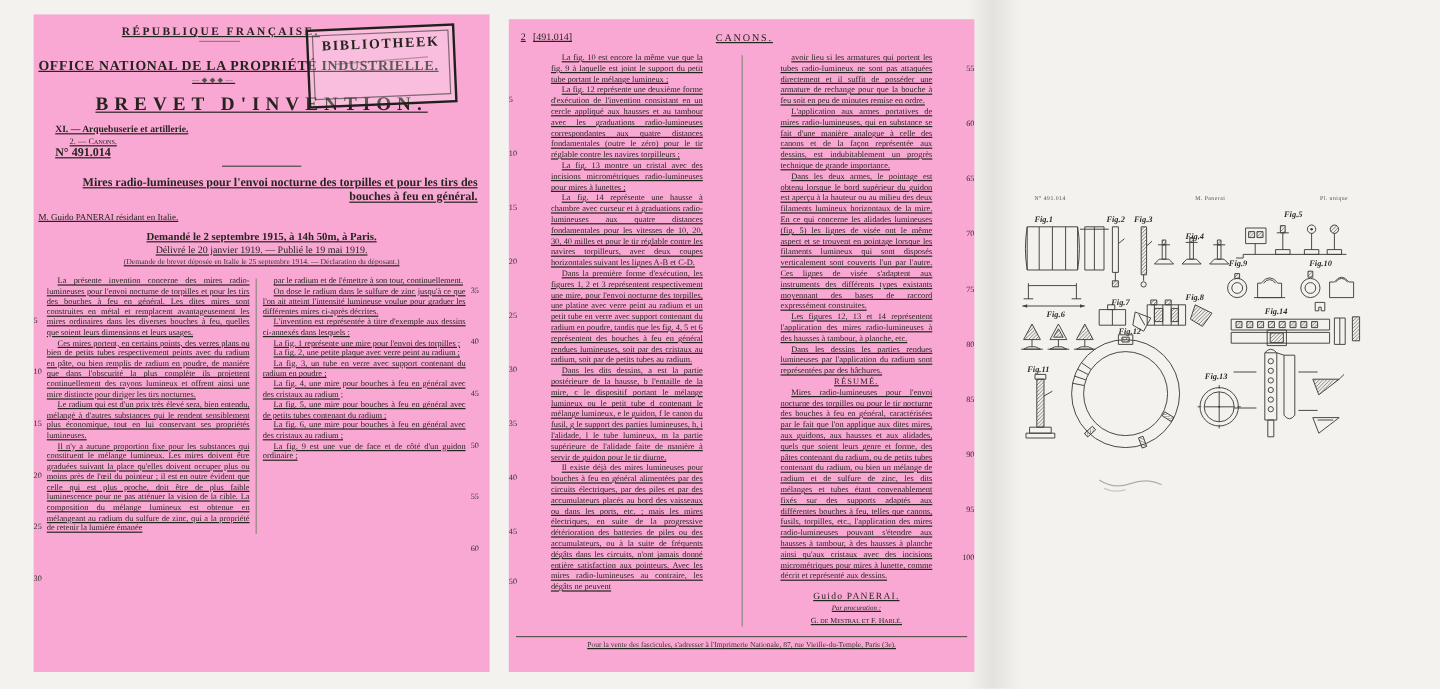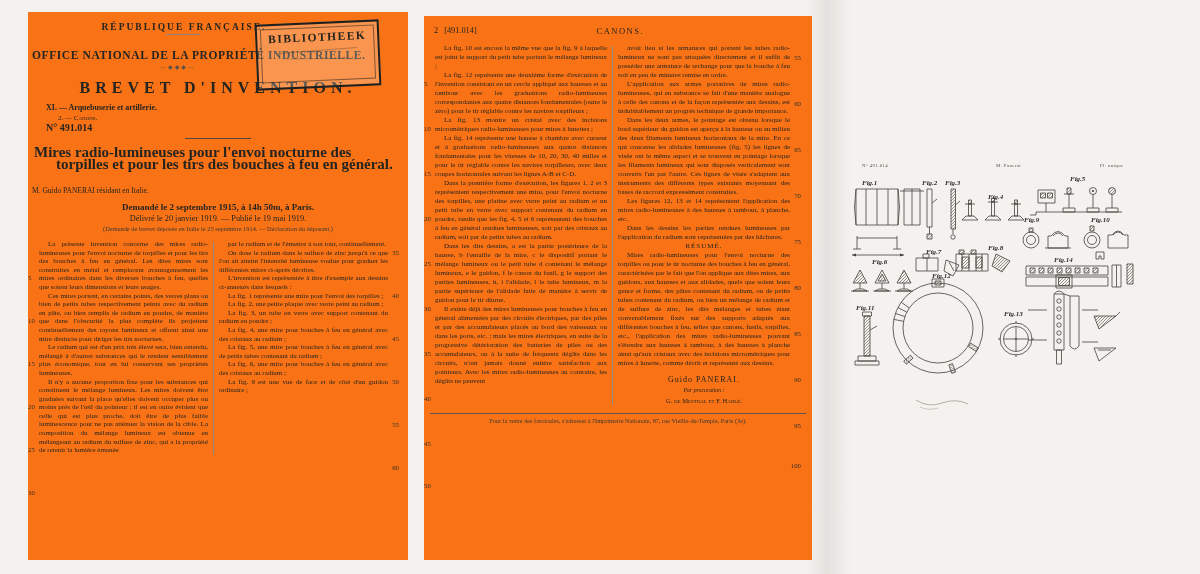--- a/index.html
+++ b/index.html
@@ -2,40 +2,40 @@
 <html lang="fr"><head>
 <meta charset="utf-8">
 <style>
   html,body { margin:0; padding:0; }
   body {
     width:1200px; height:574px; position:relative; overflow:hidden;
     background:#f3f2ee;
     font-family:"Liberation Serif","DejaVu Serif",serif;
     color:#26241f;
   }
-  .page { position:absolute; background:#f97316; }
+  .page { position:absolute; background:#f9a8d4;text-decoration:underline; }
   #gutter-shadow {
     position:absolute; left:806px; top:0; width:46px; height:574px;
     background:linear-gradient(90deg, rgba(0,0,0,0) 0%, rgba(90,85,75,0.10) 45%, rgba(0,0,0,0) 100%);
   }
   
   #page1 { left:28px; top:12px; width:380px; height:548px; }
   .p1-repub { text-align:center; padding-right:68px; font-weight:bold; font-size:9.5px; letter-spacing:2px; margin-top:10px; }
   .orn1 { width:34px; border-top:1px solid #8a857c; margin:2px auto 0 138px; }
   .p1-office { font-weight:bold; font-size:11.5px; letter-spacing:0.6px; margin:14px 0 0 4px; white-space:nowrap; }
   .orn2 { text-align:center; font-size:6px; color:#55514a; letter-spacing:2px; margin-top:2px; padding-right:80px;}
   .orn2::before { content:"—◆◆◆—"; }
   .p1-brevet { text-align:center; font-weight:bold; font-size:16px; letter-spacing:5px; margin:9px 0 6px; }
   .classrow { display:flex; align-items:flex-start; margin:4px 14px 0 18px;flex-direction:column; }
   .classleft { flex:1; }
   .class1 { font-weight:bold; font-size:8px; }
   .class2 { font-size:7px; font-variant:small-caps; margin-left:12px; margin-top:2px; }
   .classnum { font-weight:bold; font-size:10px; margin-right:40px; }
   .midrule { width:66px; border-top:1px solid #4c4843; margin:5px auto 0; }
-  .p1-title { font-weight:bold; font-size:15px; line-height:11.5px; margin:8px 10px 16px 6px; padding-left:22px; text-indent:-22px; }
+  .p1-title { font-weight:bold; font-size:10px; line-height:11.5px; margin:8px 10px 6px 6px; padding-left:22px; text-indent:-22px;text-align:right; }
   .p1-applicant { font-size:7.5px; margin:6px 0 0 4px; }
   .p1-filed { text-align:center; font-weight:bold; font-size:9px; margin-top:7px; }
   .p1-granted { text-align:center; font-size:8.3px; margin-top:2px; }
   .p1-note { text-align:center; font-size:6.4px; margin-top:2px; color:#3a3732; }
   
   .cols { display:flex; margin-top:8px; }
   .gut { position:relative; width:11px; font-size:6.8px; color:#33302b; }
   .gut span { position:absolute; left:0; }
   .gut.right span { right:0; left:auto; }
   .ct { text-align:justify; font-size:7px; }
@@ -50,21 +50,21 @@
   .stamp-inner { margin:3px; height:52px; border:1px solid rgba(33,31,28,0.55); text-align:center; }
   .stamp-text { font-weight:bold; font-size:11.5px; letter-spacing:1.5px; margin-top:3px; }
   .scribble { height:0; border-top:1px solid rgba(60,55,48,0.35); width:70%; margin:7px auto 0; transform:rotate(-2deg); }
   .scribble.s2 { width:55%; transform:rotate(1.5deg); border-color:rgba(60,55,48,0.25); }
   
   #page2 { left:424px; top:16px; width:388px; height:544px; }
   .p2-head { display:flex; font-size:8.3px; margin:10px 8px 0 10px; }
   .p2-head .num { font-weight:normal; }
   .p2-head .ref { margin-left:6px; }
   .p2-head .running { flex:1; text-align:center; letter-spacing:1.5px; font-variant:small-caps; font-size:8.5px; padding-right:40px; }
-  #page2 .cols { margin-top:8px; }
+  #page2 .cols { margin-top:8px;gap:27px; }
   .resume-head { text-align:center; font-size:7px; font-variant:small-caps; letter-spacing:1px; margin:3px 0 2px; text-indent:0 !important; }
   .sig { text-align:center; margin-top:7px; }
   .sig-name { font-size:8px; letter-spacing:1px; }
   .sig-proc { font-size:5.8px; font-style:italic; margin-top:2px; }
   .sig-agents { font-size:6.5px; font-variant:small-caps; margin-top:1px; }
   .p2-rule { border-top:1px solid #5a564f; margin:8px 6px 3px 6px; }
   .p2-footer { text-align:center; font-size:6.3px; color:#3a3732; }
   
   #plate { position:absolute; left:850px; top:158px; width:350px; height:306px; }
   svg { overflow:visible; }

